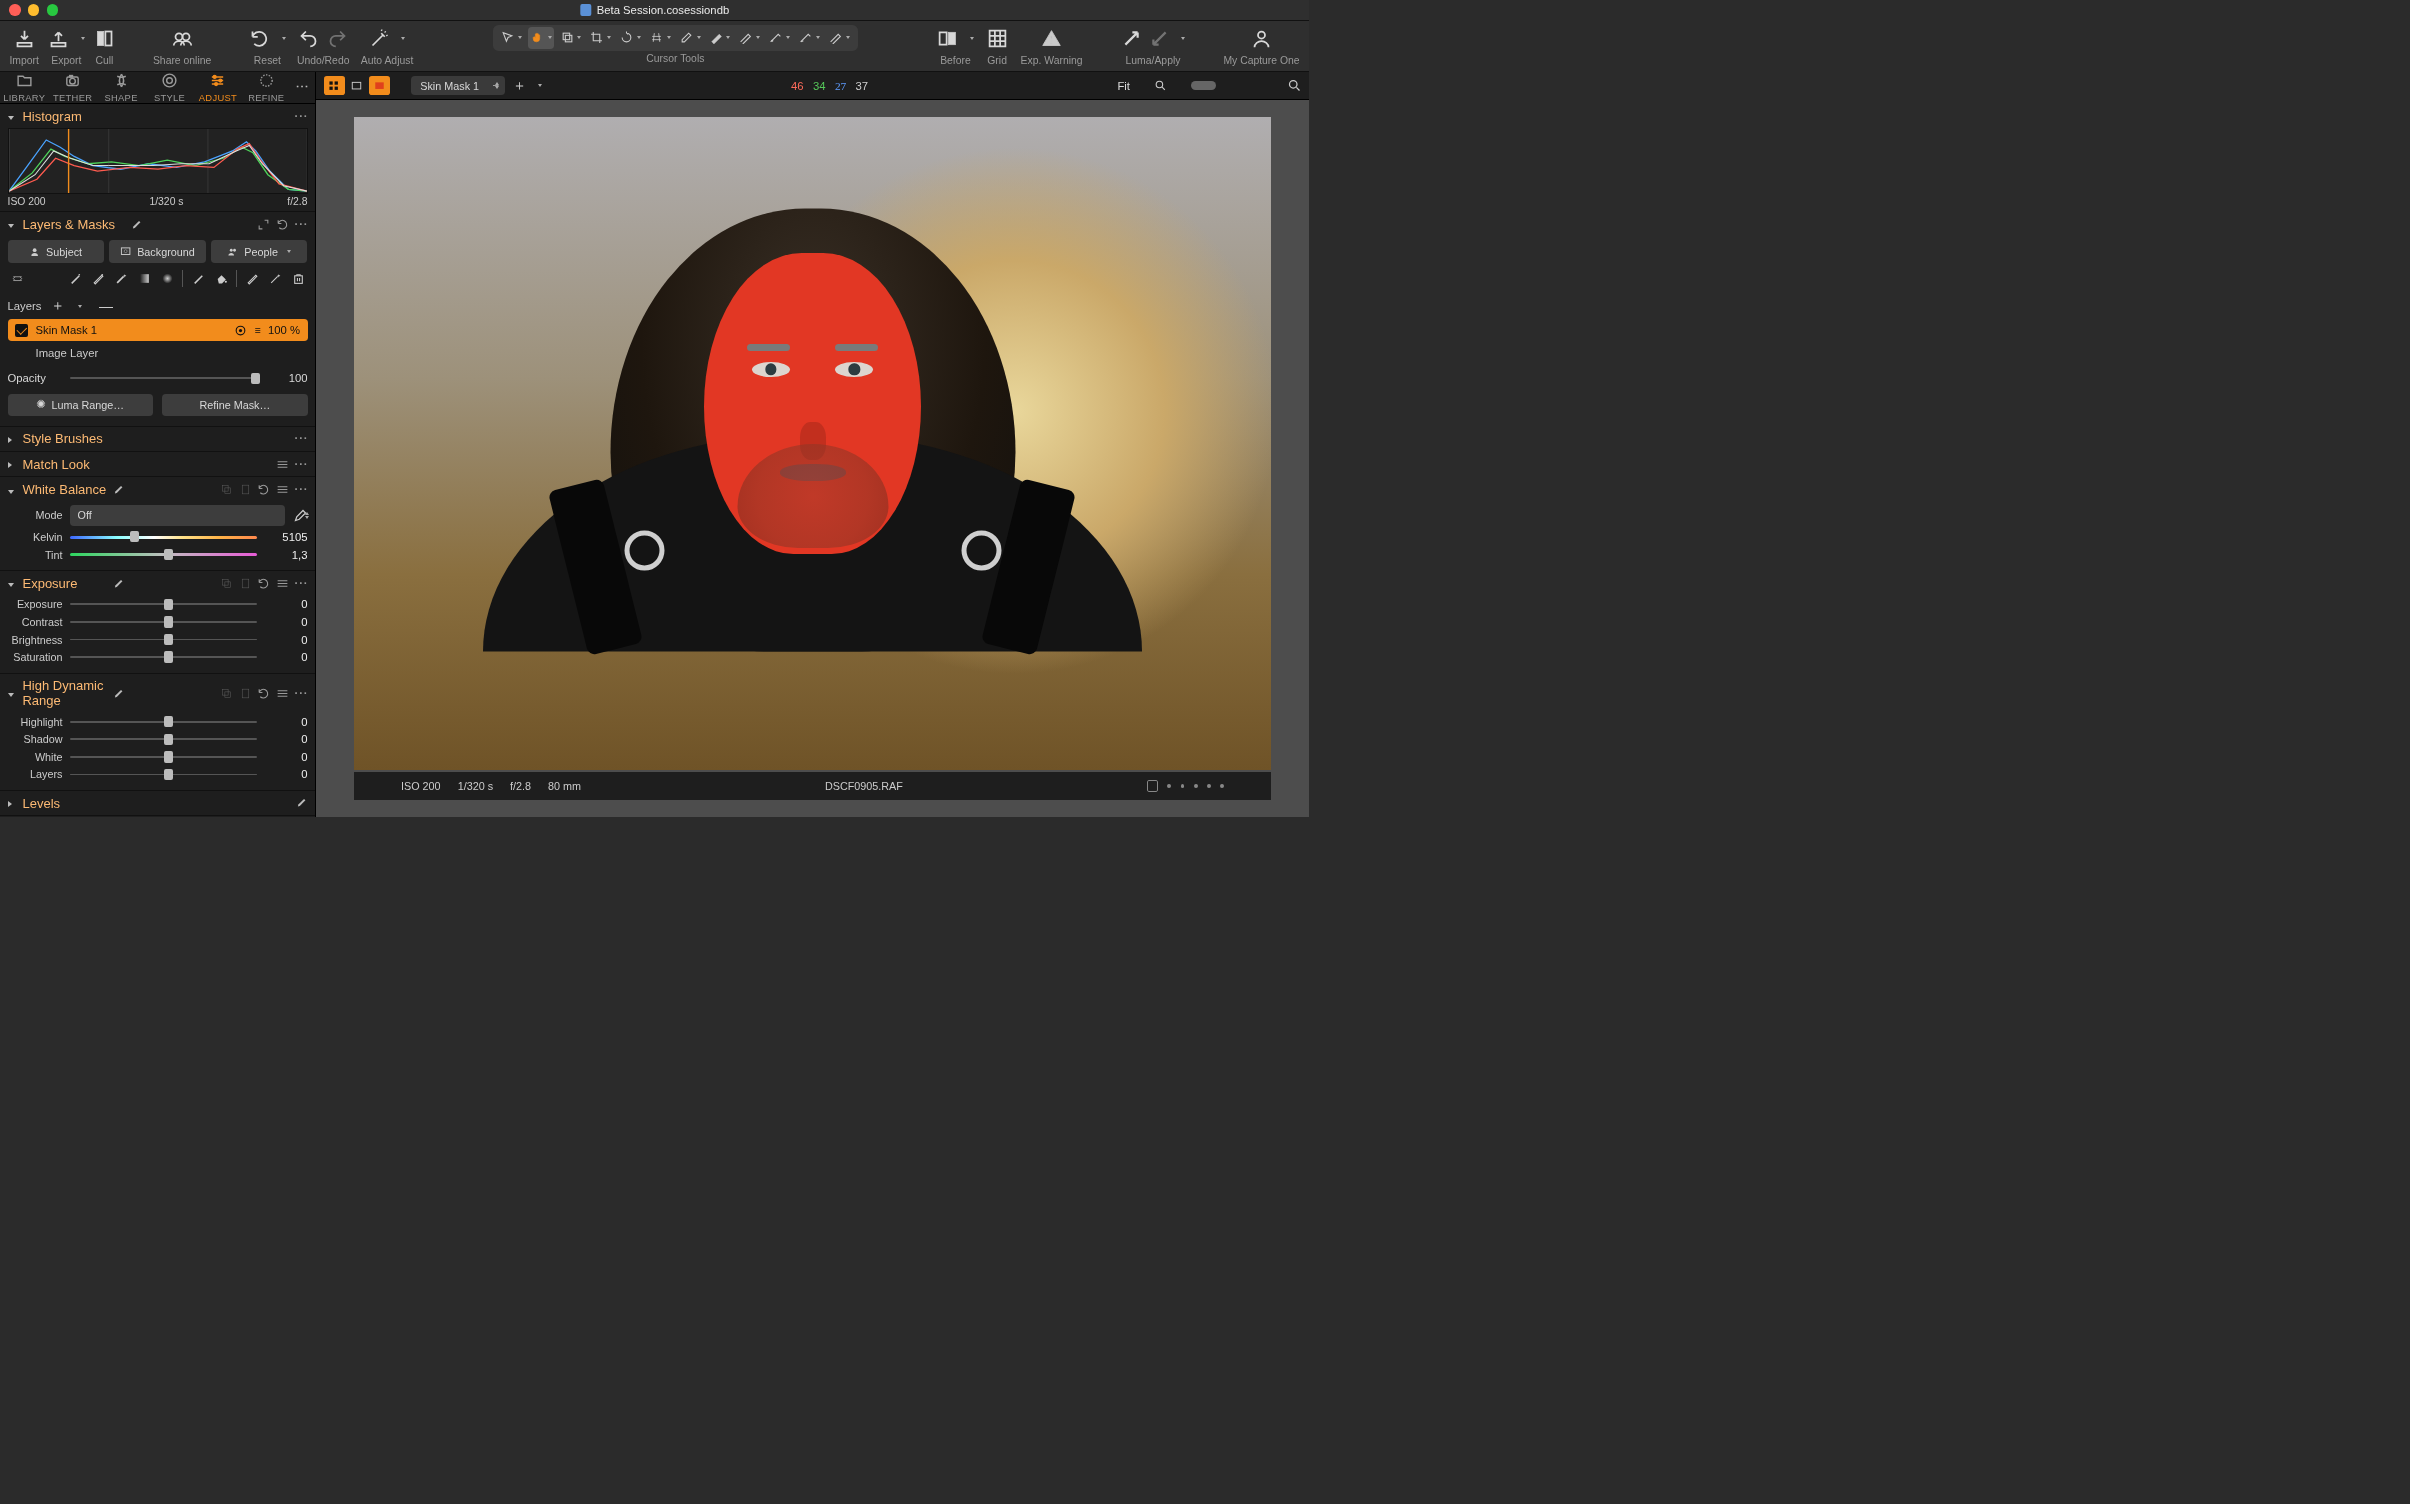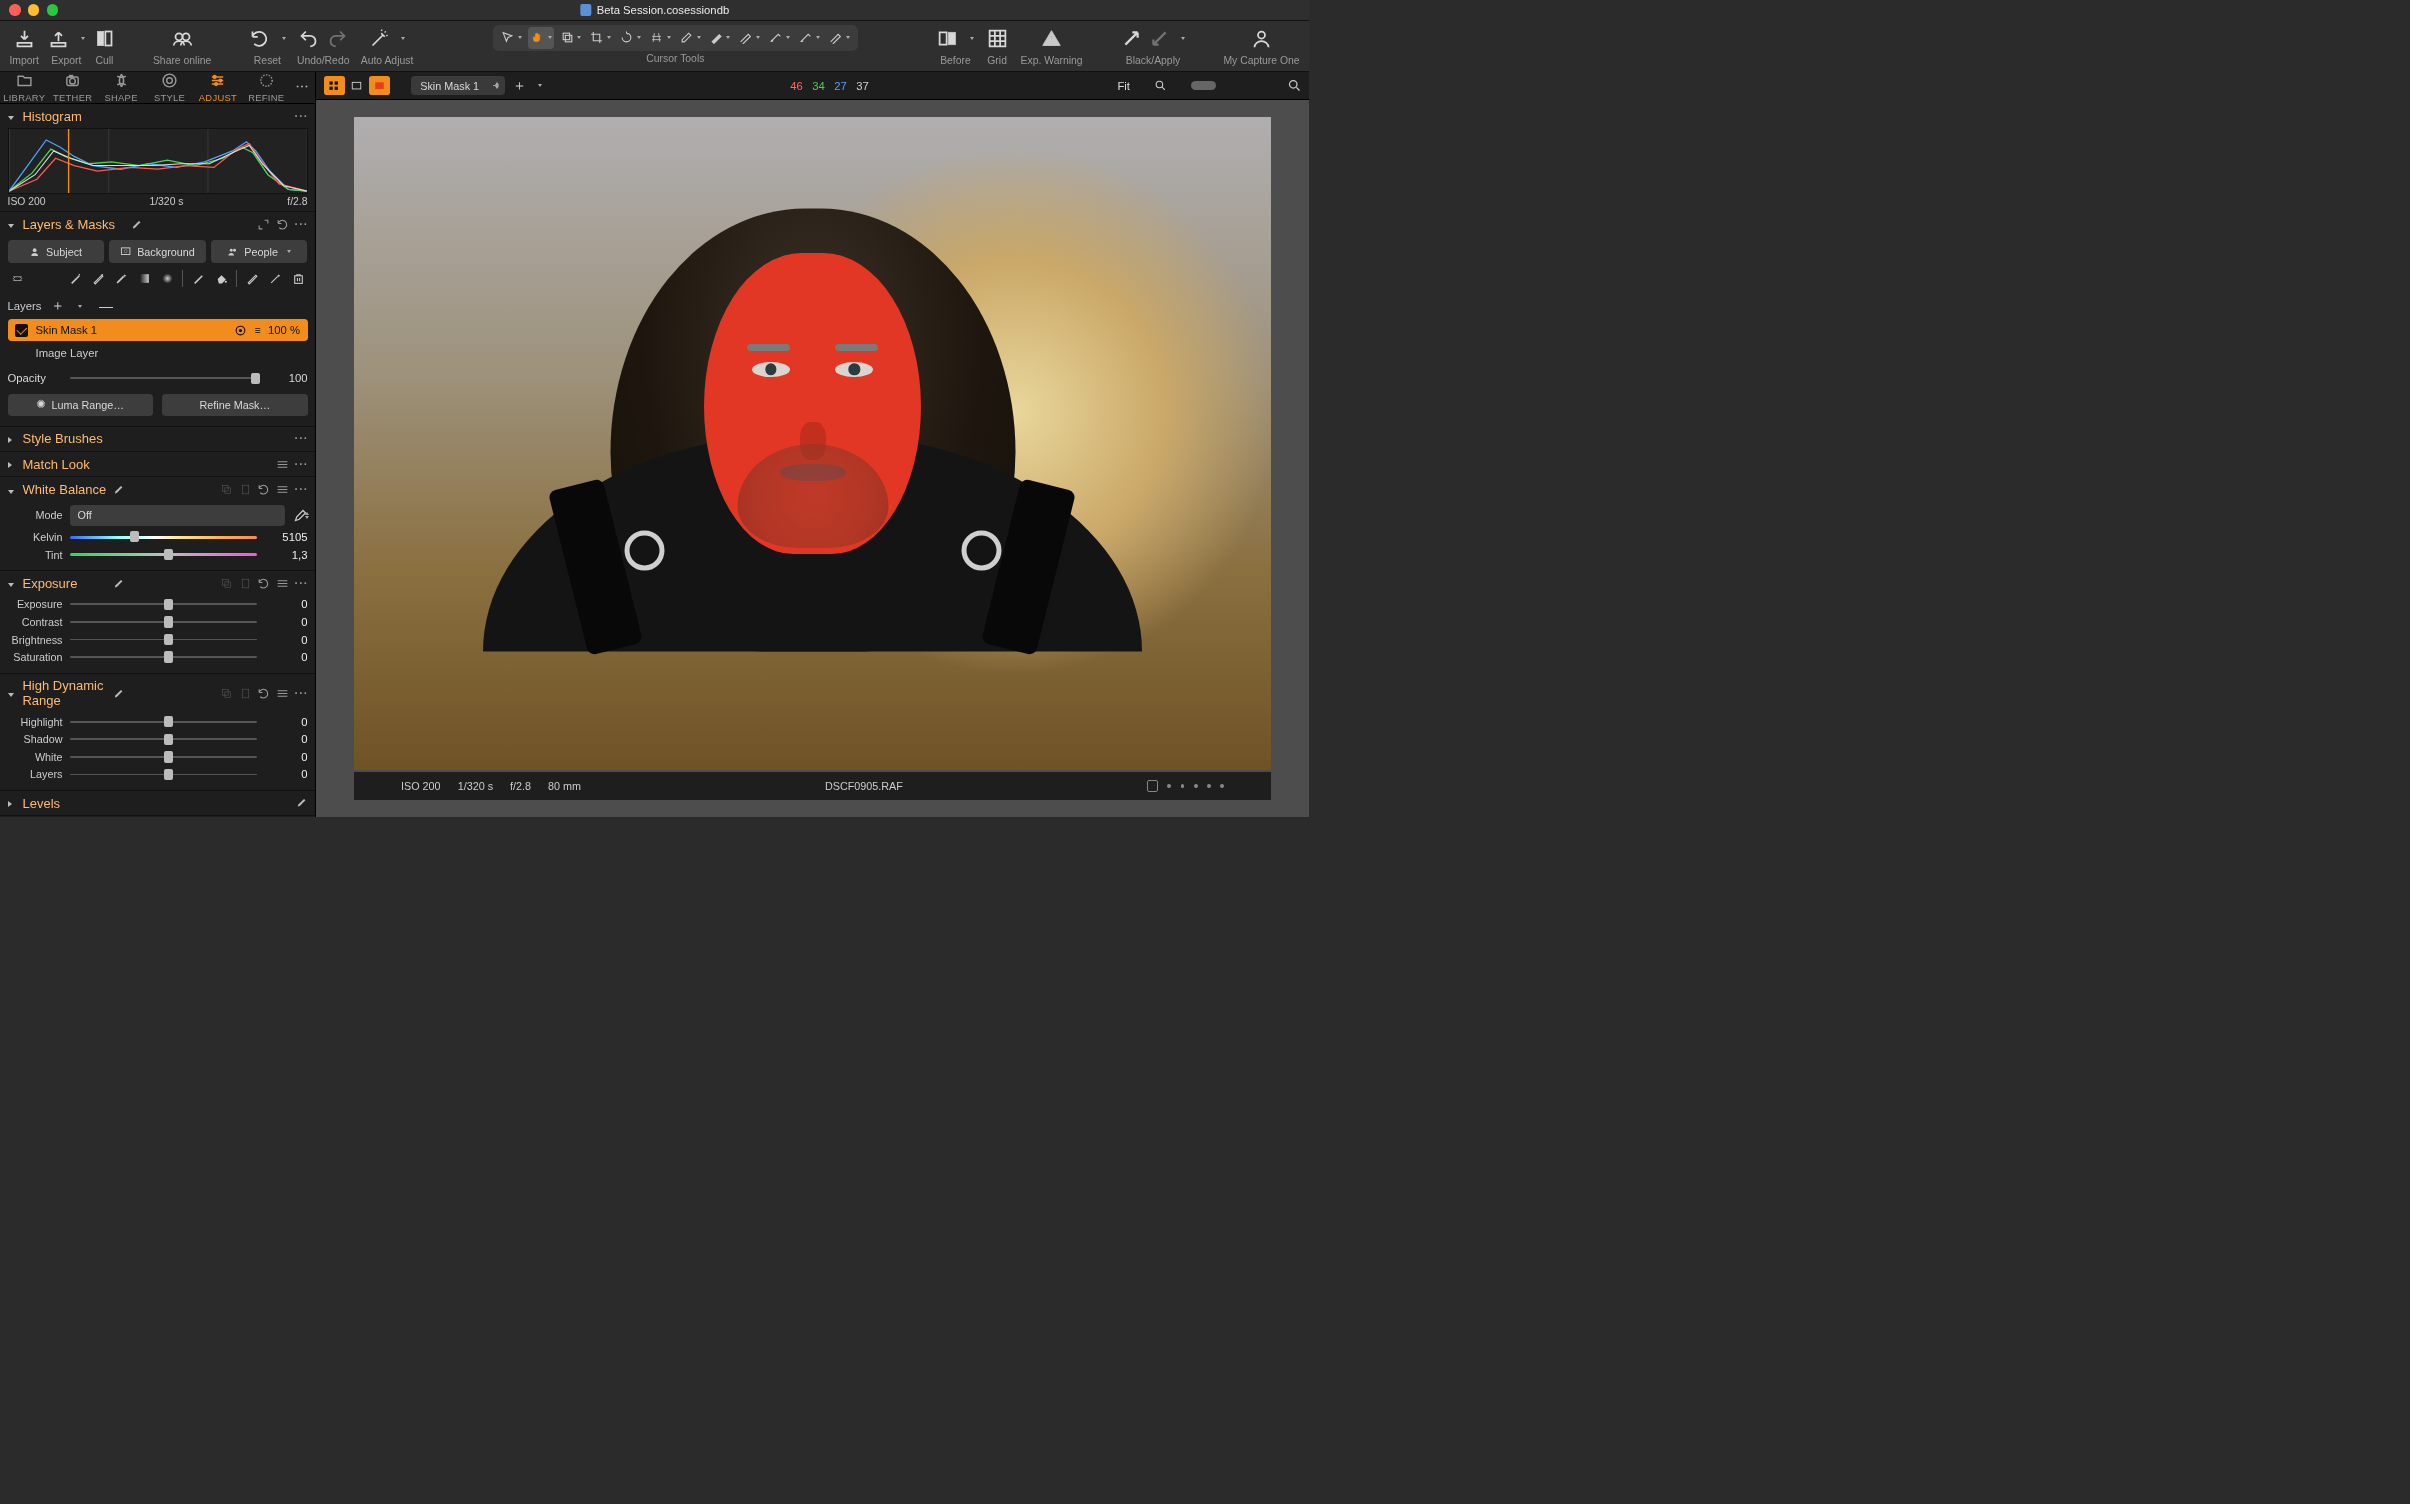--- a/index.html
+++ b/index.html
@@ -104,21 +104,21 @@
   .vtb-btn.active{background:var(--accent);}
   .mask-select{background:#3a3a3a;border-radius:3.8px;height:19px;display:flex;align-items:center;padding:0 19px 0 9.4px;position:relative;font-size:10.8px;min-width:94px;}
   .mask-select::after{content:"";position:absolute;right:5.6px;top:3.8px;width:7.5px;height:11.3px;background:linear-gradient(#aaa,#aaa) center/5.6px 0.9px no-repeat;}
   .tri-updown{position:absolute;right:5.6px;display:flex;flex-direction:column;gap:0.9px;}
   .tri-updown span{width:0;height:0;border-left:2.8px solid transparent;border-right:2.8px solid transparent;}
   .tri-updown .up{border-bottom:3.8px solid #aaa;}
   .tri-updown .dn{border-top:3.8px solid #aaa;}
   .rgba-read{display:flex;gap:9.4px;font-variant-numeric:tabular-nums;font-size:11.3px;}
   .rgba-read .r{color:#ff6b5b;}
   .rgba-read .g{color:#56c95a;}
-  .rgba-read .b{color:#5e9cff;}
+  .rgba-read .b{color:#5e9cff;font-family:Liberation Serif, serif;}
   .rgba-read .w{color:#d0d0d0;}
   .vtb-flex{flex:1;}
   .fit-ctl{display:flex;align-items:center;gap:24px;}
   .zoom-search{width:13px;height:13px;}
   .zoom-pill{width:24.5px;height:9.4px;border-radius:4.7px;background:#666;}
   .view-canvas{flex:1;display:flex;align-items:center;justify-content:center;position:relative;background:#4d4d4d;}
   .photo-frame{position:absolute;left:38px;right:38px;top:17px;bottom:47px;background:#907a55;overflow:hidden;}
   .photo-bg{position:absolute;inset:0;background:radial-gradient(circle at 72% 45%, #e9d79b 0%, #caa869 20%, rgba(0,0,0,0) 35%),linear-gradient(to bottom,#b0aeb0 0%,#9d917a 40%,#8a6f3f 70%,#6f5327 100%);}
   .head{position:absolute;left:50%;top:48%;transform:translate(-50%,-50%);}
   .hair{width:405px;height:443px;background:radial-gradient(ellipse at 50% 30%,#3a3026 0%,#1e160e 60%,#12100d 100%);border-radius:48% 48% 38% 38%/55% 55% 45% 45%;position:relative;}
@@ -357,21 +357,21 @@
   <div class="tool-cluster">
     <div class="tool-icons">
       <svg class="tb-icon" viewBox="0 0 24 24">
           <path d="M5 19L19 5M19 5h-6m6 0v6" fill="none" stroke="currentColor" stroke-width="2.5"></path>
         </svg>
       <svg class="tb-icon" viewBox="0 0 24 24" style="opacity:.4">
           <path d="M19 5L5 19M5 19h6m-6 0v-6" fill="none" stroke="currentColor" stroke-width="2.5"></path>
         </svg>
         <span class="dd-caret"></span>
     </div>
-    <div class="tool-label">Black/Apply</div>
+    <div class="tool-label">Luma/Apply</div>
   </div>
   <div class="tb-spacer"></div>
   <div class="tool-cluster">
     <div class="tool-icons">
         <svg class="tb-icon" viewBox="0 0 24 24">
           <circle cx="12" cy="8" r="4" fill="none" stroke="currentColor" stroke-width="2"></circle>
           <path d="M4 22c0-4 4-7 8-7s8 3 8 7" fill="none" stroke="currentColor" stroke-width="2"></path>
         </svg>
       </div>
     <div class="tool-label">My Capture One</div>

